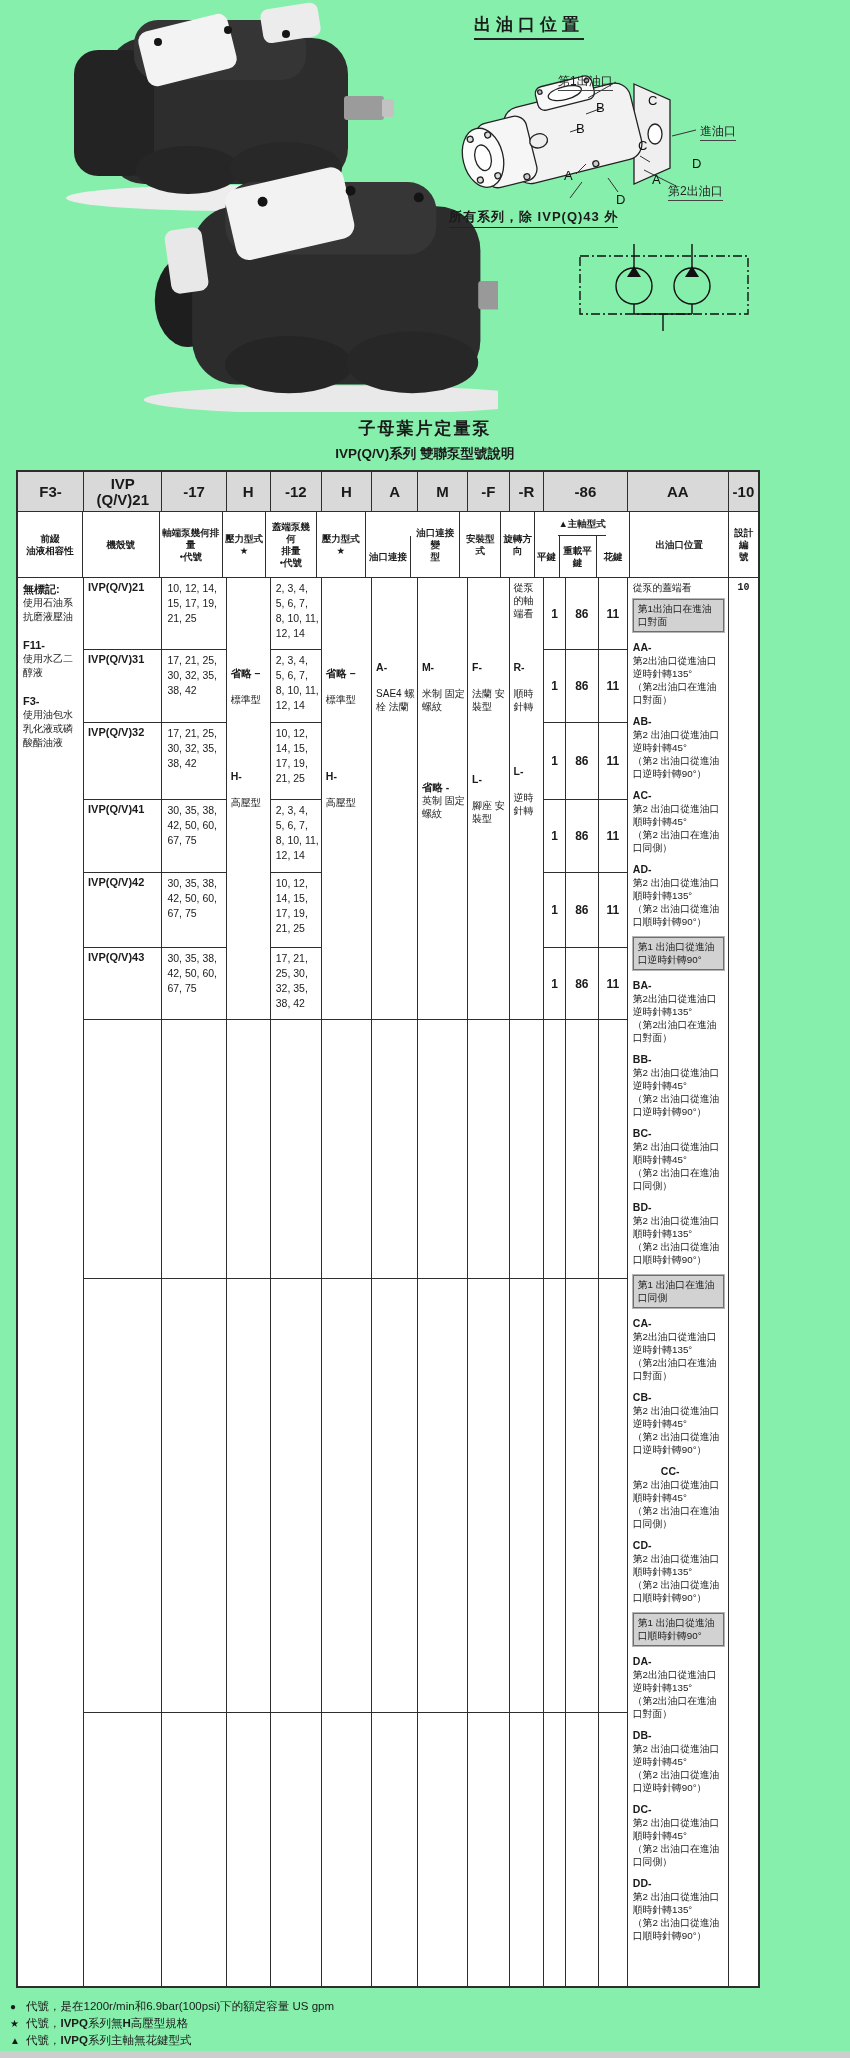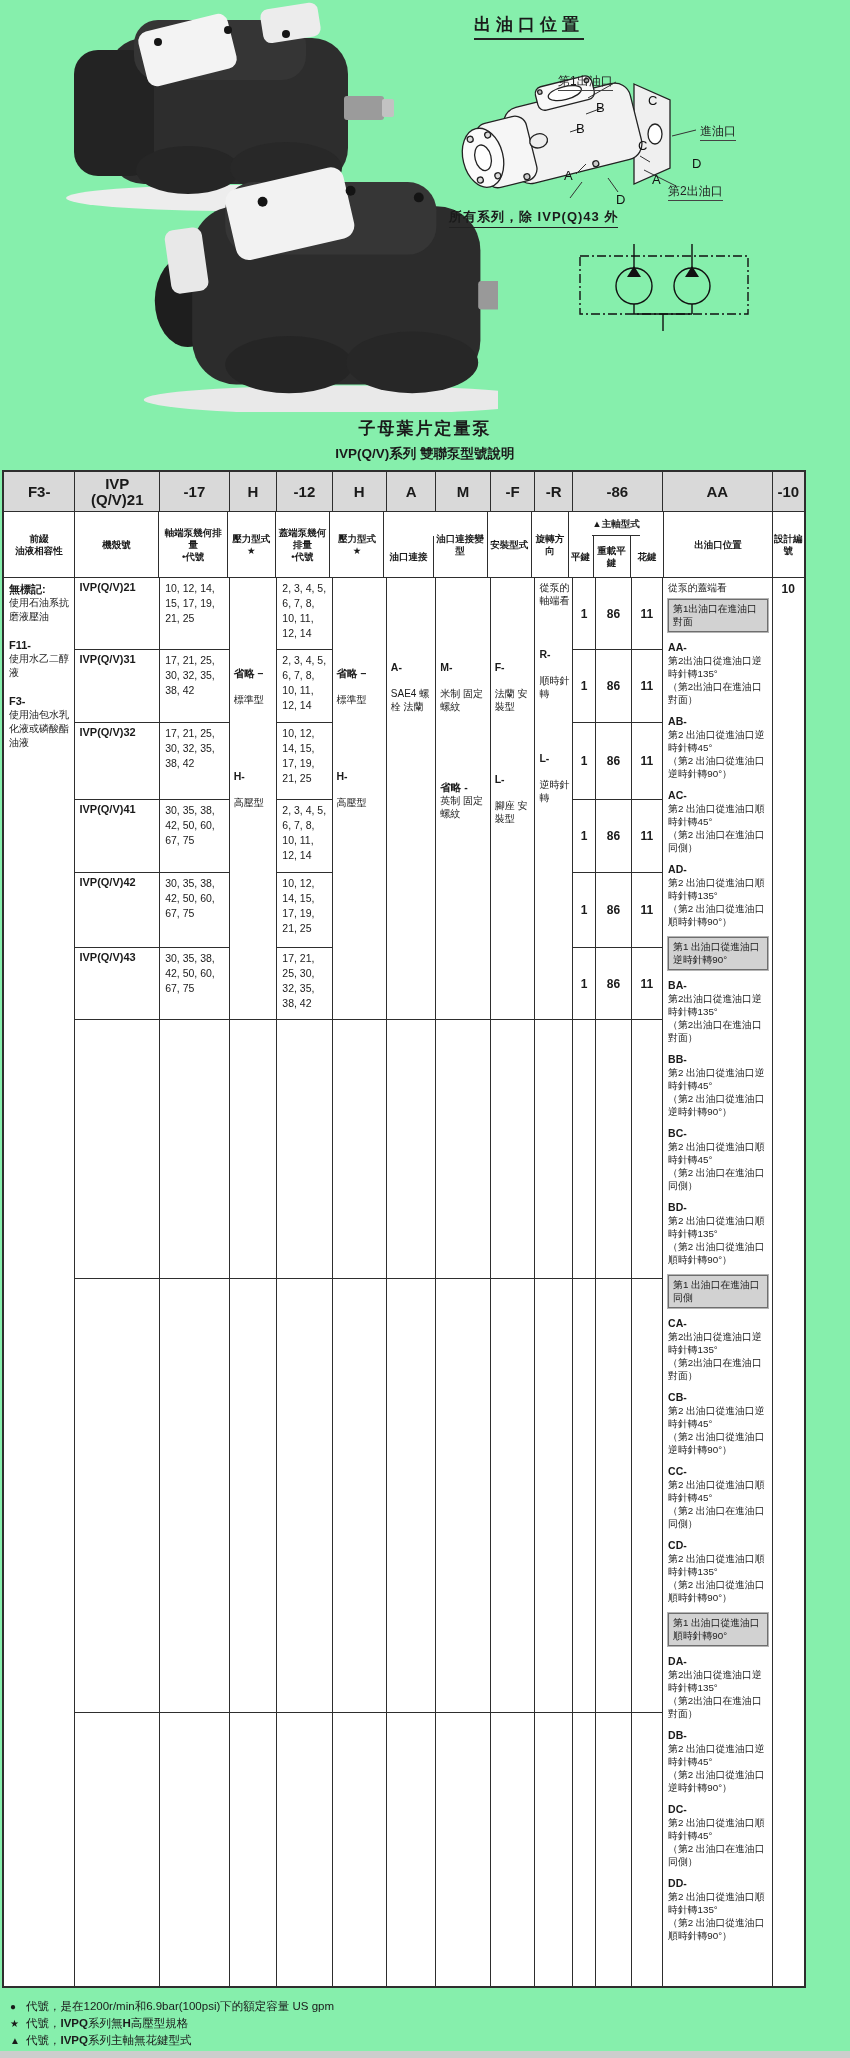--- a/index.html
+++ b/index.html
@@ -14,21 +14,21 @@
              letter-spacing:5px;border-bottom:2px solid #222;padding-bottom:2px;}
   .lbl{position:absolute;font-size:12px;color:#222;border-bottom:1.5px solid #444;padding-bottom:0px;}
   .letter{position:absolute;font-size:13px;color:#111;}
   .d-note{position:absolute;left:449px;top:208px;font-size:13px;font-weight:bold;
           border-bottom:1.5px solid #222;padding-bottom:1px;letter-spacing:1px;}
 
   .title{position:absolute;left:0;width:850px;text-align:center;top:417px;font-size:17px;font-weight:bold;letter-spacing:2px;}
   .subtitle{position:absolute;left:0;width:850px;text-align:center;top:445px;font-size:13.5px;font-weight:bold;}
 
   
-  .spec-table{position:absolute;left:2px;top:470px;width:804px;height:1518px;
+  .spec-table{position:absolute;left:16px;top:470px;width:744px;height:1518px;
               border:2px solid #2e2e2e;box-sizing:border-box;display:flex;flex-direction:column;background:#fff;}
   .hrow1{display:flex;height:40px;background:#d9d9d9;border-bottom:1px solid #2e2e2e;box-sizing:border-box;flex:none;}
   .hrow1 .hc{border-right:1px solid #2e2e2e;box-sizing:border-box;display:flex;align-items:center;justify-content:center;
              font-weight:bold;font-size:15px;line-height:16px;text-align:center;white-space:pre-line;}
   .hrow1 .hc:last-child{border-right:none;}
   .hrow2{display:flex;height:66px;border-bottom:1px solid #2e2e2e;box-sizing:border-box;flex:none;}
   .hrow2 .hc{border-right:1px solid #2e2e2e;box-sizing:border-box;display:flex;align-items:center;justify-content:center;
              font-weight:bold;font-size:9.5px;line-height:12px;text-align:center;white-space:pre-line;padding:1px;}
   .hrow2 .hc:last-child{border-right:none;}
   .shaft-head{display:flex;flex-direction:column;padding:0 !important;}
@@ -54,21 +54,21 @@
   .blk{padding:0 2px 0 4px;font-size:10px;line-height:13px;}
   .blk .code{font-weight:bold;font-size:10.5px;}
 
   
   .outlet{padding:3px 4px 0 5px;font-size:9.8px;line-height:13px;}
   .oview{margin-bottom:4px;}
   .obox{background:#d2d2d2;border:1px solid #6e6e6e;box-shadow:0 0 0 1px #b5b5b5;
         padding:3px 4px;margin:5px 0 9px 0;line-height:12.5px;}
   .oitem{margin-bottom:9px;}
   .ocode{font-weight:bold;font-size:10.5px;line-height:13px;}
-  .design{padding-top:4px;text-align:center;font-weight:bold;font-size:12px;}
+  .design{padding-top:4px;text-align:center;font-weight:bold;font-size:10px;font-family:Liberation Mono, monospace;}
 
   
   .fn{position:absolute;left:10px;top:1998px;font-size:11.5px;line-height:16px;}
   .fn .mark{display:inline-block;width:16px;font-size:10px;}
   .page-edge{position:absolute;left:0;bottom:0;width:850px;height:7px;background:#cdcdcd;}
 </style>
 </head>
 <body>
 
 <div class="page">
@@ -464,21 +464,21 @@
               <div class="ocode" style="white-space: pre-line;">CA-</div>
               <div style="white-space: pre-line;">第2出油口從進油口逆時針轉135°</div>
               <div style="white-space: pre-line;">（第2出油口在進油口對面）</div>
             </div>
           <div class="oitem">
               <div class="ocode" style="white-space: pre-line;">CB-</div>
               <div style="white-space: pre-line;">第2 出油口從進油口逆時針轉45°</div>
               <div style="white-space: pre-line;">（第2 出油口從進油口逆時針轉90°）</div>
             </div>
           <div class="oitem">
-              <div class="ocode" style="white-space: pre-line;">CC-</div>
+              <div class="ocode" style="white-space: pre-line; margin-left: 28px;">CC-</div>
               <div style="white-space: pre-line;">第2 出油口從進油口順時針轉45°</div>
               <div style="white-space: pre-line;">（第2 出油口在進油口同側）</div>
             </div>
           <div class="oitem">
               <div class="ocode" style="white-space: pre-line;">CD-</div>
               <div style="white-space: pre-line;">第2 出油口從進油口順時針轉135°</div>
               <div style="white-space: pre-line;">（第2 出油口從進油口順時針轉90°）</div>
             </div>
 
           <div class="obox" style="white-space: pre-line;">第1 出油口從進油口順時針轉90°</div>

